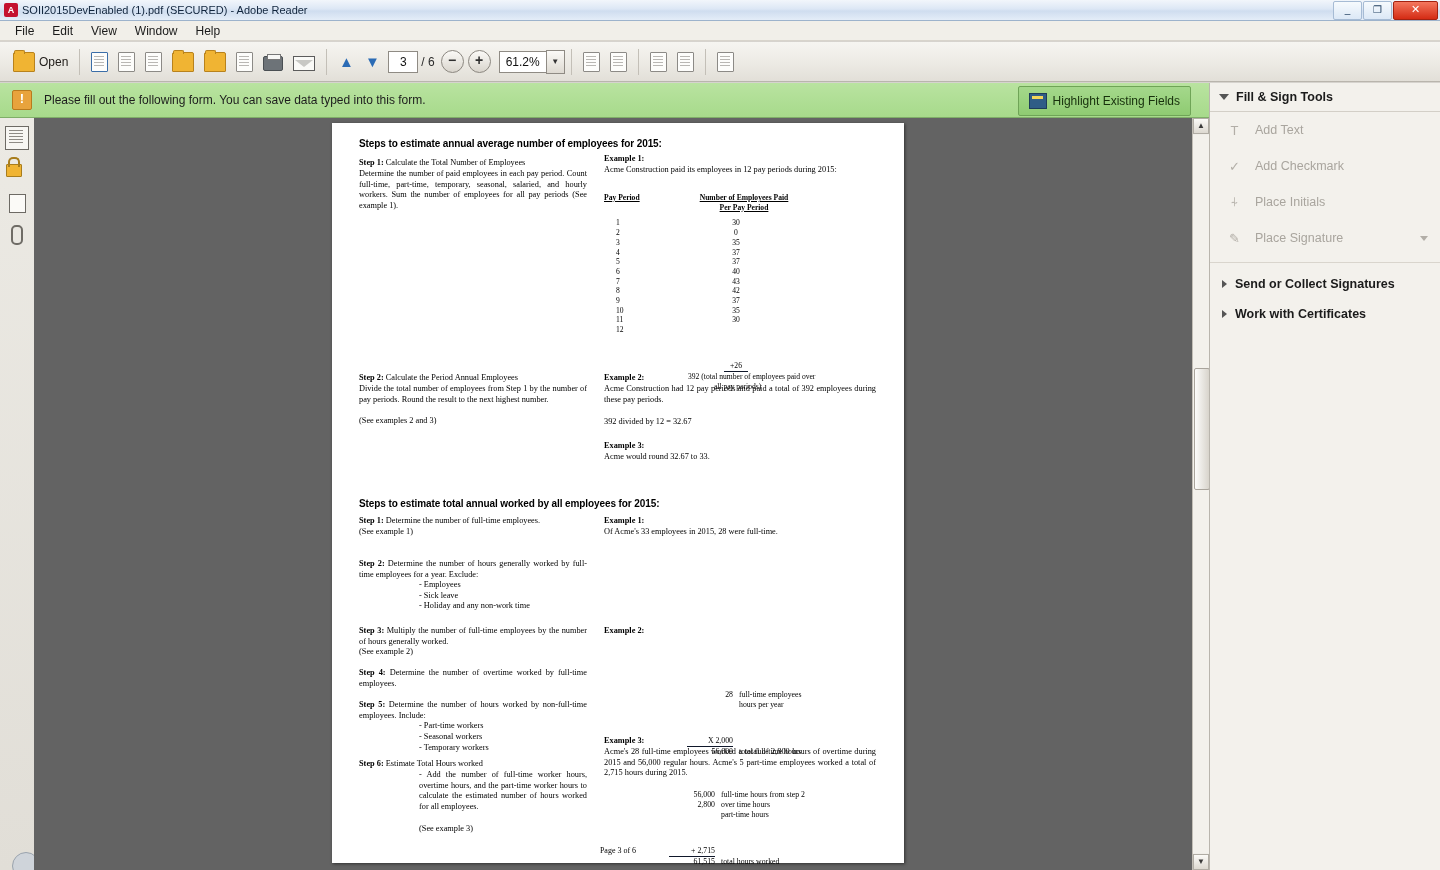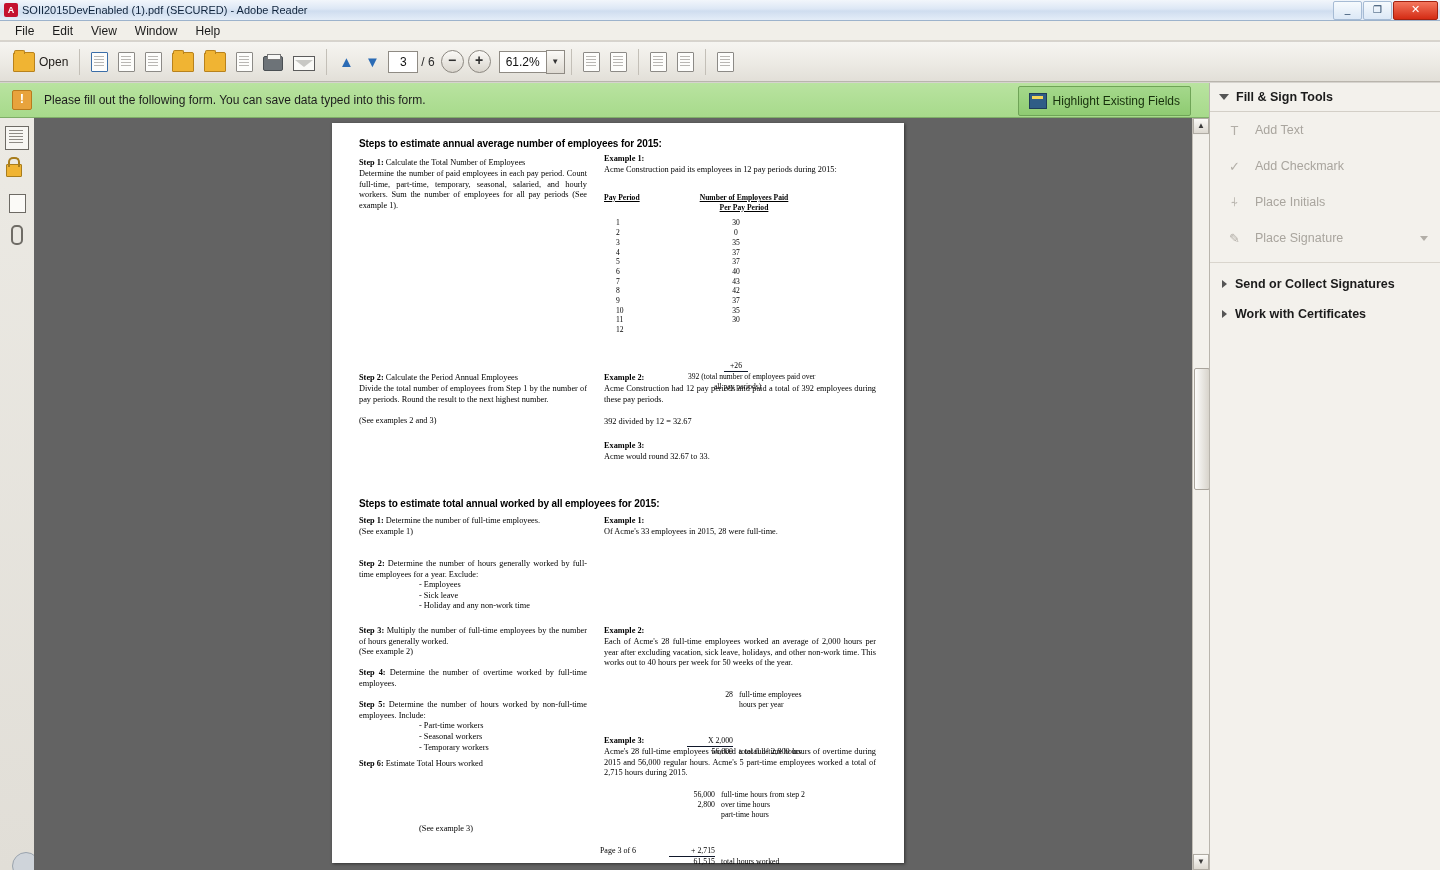--- a/index.html
+++ b/index.html
@@ -795,26 +795,26 @@
         <div class="blk" style="left:27px; top:577px; width:228px;">
           <b>Step 5:</b><span> Determine the number of hours worked by non-full-time employees. Include:</span>
         </div>
         <div class="blk" style="left:87px; top:598px; width:180px; text-align:left;">- Part-time workers</div>
         <div class="blk" style="left:87px; top:609px; width:180px; text-align:left;">- Seasonal workers</div>
         <div class="blk" style="left:87px; top:620px; width:180px; text-align:left;">- Temporary workers</div>
 
         <div class="blk" style="left:27px; top:636px; width:228px;">
           <b>Step 6:</b><span> Estimate Total Hours worked</span>
         </div>
+        <div class="blk" style="left:87px; top:647px; width:168px;">- Add the number of full-time worker hours, overtime hours, and the part-time worker hours to calculate the estimated number of hours worked for all employees.</div>
         <div class="blk" style="left:87px; top:701px; width:168px; text-align:left;">(See example 3)</div>
 
         <div class="blk" style="left:272px; top:503px; width:272px;">
           <b>Example 2:</b>
         </div>
-        <div class="blk" style="left:272px; top:514px; width:272px;">Each of Acme's 28 full-time employees worked an average of 2,000 hours per year after excluding vacation, sick leave, holidays, and other non-work time.  This works out to 40 hours per week for 50 weeks of the year.</div>
         <div class="calc-block" style="left:355px; top:567px;">
           <div class="line">
               <div class="num">28</div>
               <div class="lbl">full-time employees</div>
             </div>
           <div class="line">
               <div class="num rule">X 2,000</div>
               <div class="lbl">hours per year</div>
             </div>
           <div class="line">

